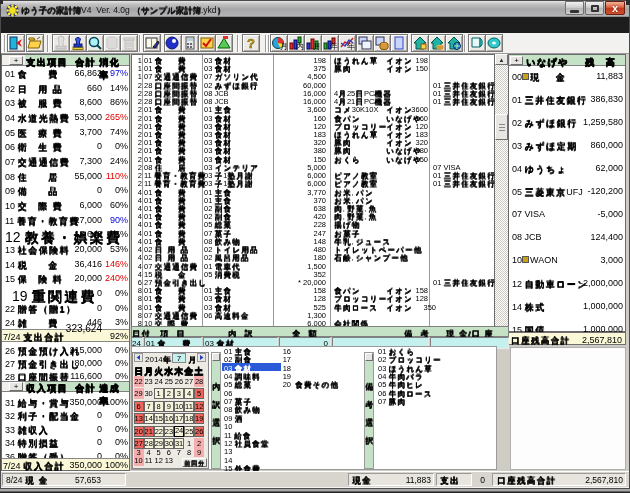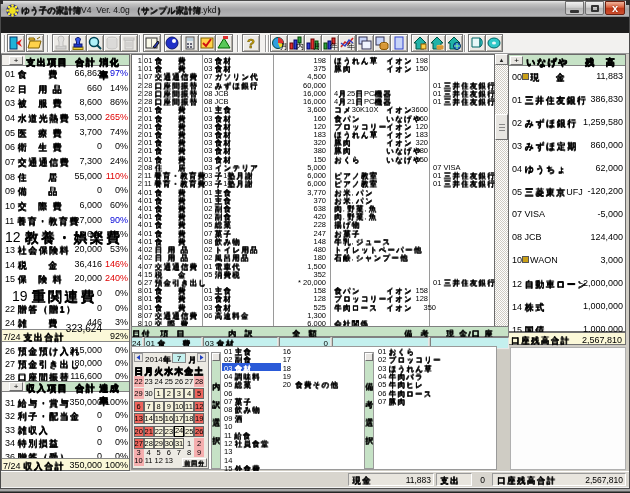--- a/index.html
+++ b/index.html
@@ -699,20 +699,24 @@
 <div class="ab btn3d" style="left:365px;top:299px;width:8px;height:8px"></div>
 <div class="ab" style="left:378px;top:293.0px;font-size:7.5px">01 <span class="j">おくら</span></div>
 <div class="ab" style="left:378px;top:301.35px;font-size:7.5px">02 <span class="j">ブロッコリー</span></div>
 <div class="ab" style="left:378px;top:309.7px;font-size:7.5px">03 <span class="j">ほうれん草</span></div>
 <div class="ab" style="left:378px;top:318.05px;font-size:7.5px">04 <span class="j">牛肉バラ</span></div>
 <div class="ab" style="left:378px;top:326.4px;font-size:7.5px">05 <span class="j">牛肉ヒレ</span></div>
 <div class="ab" style="left:378px;top:334.75px;font-size:7.5px">06 <span class="j">牛肉ロース</span></div>
 <div class="ab" style="left:378px;top:343.1px;font-size:7.5px">07 <span class="j">豚肉</span></div>
 <div class="ab" style="left:510px;top:293px;width:116px;height:123px;background:#fdfdfd;border:1px solid #b0b0b0"></div>
 <div class="ab" style="left:0;top:417px;width:630px;height:17px;background:#d8d5ce;border-top:1px solid #fff"></div>
+<div class="ab" style="left:2px;top:419px;width:124px;height:13px;background:#e8e5de;border:1px solid #9a9a9a;border-right-color:#fff;border-bottom-color:#fff;font-size:8.5px;line-height:12px;white-space:nowrap">
+        <span class="ab" style="left:3px">8/24 <span class="j">現&nbsp;金</span></span>
+        <span class="ab r" style="left:40px;width:58px">57,653</span>
+      </div>
 <div class="ab" style="left:348px;top:419px;width:86px;height:13px;background:#e8e5de;border:1px solid #9a9a9a;border-right-color:#fff;border-bottom-color:#fff;font-size:8.5px;line-height:12px;white-space:nowrap">
         <span class="ab j" style="left:3px">現金</span>
         <span class="ab r" style="left:24px;width:58px">11,883</span>
       </div>
 <div class="ab" style="left:436px;top:419px;width:36px;height:13px;background:#e8e5de;border:1px solid #9a9a9a;border-right-color:#fff;border-bottom-color:#fff;font-size:8.5px;line-height:12px;white-space:nowrap">
         <span class="ab j" style="left:3px">支出</span>
         <span class="ab r" style="left:20px;width:28px">0</span>
       </div>
 <div class="ab" style="left:492px;top:419px;width:134px;height:13px;background:#e8e5de;border:1px solid #9a9a9a;border-right-color:#fff;border-bottom-color:#fff;font-size:8.5px;line-height:12px;white-space:nowrap">
         <span class="ab j" style="left:4px">口座残高合計</span>

